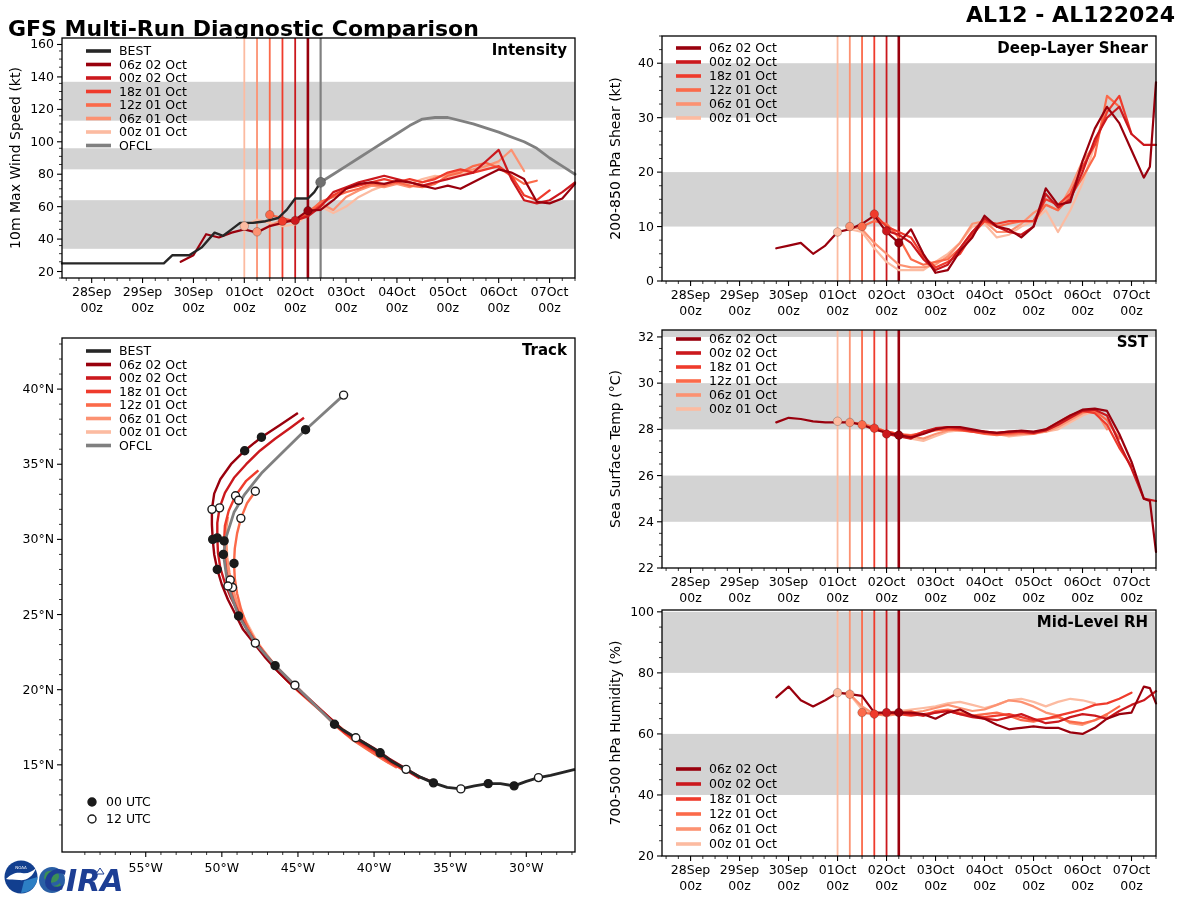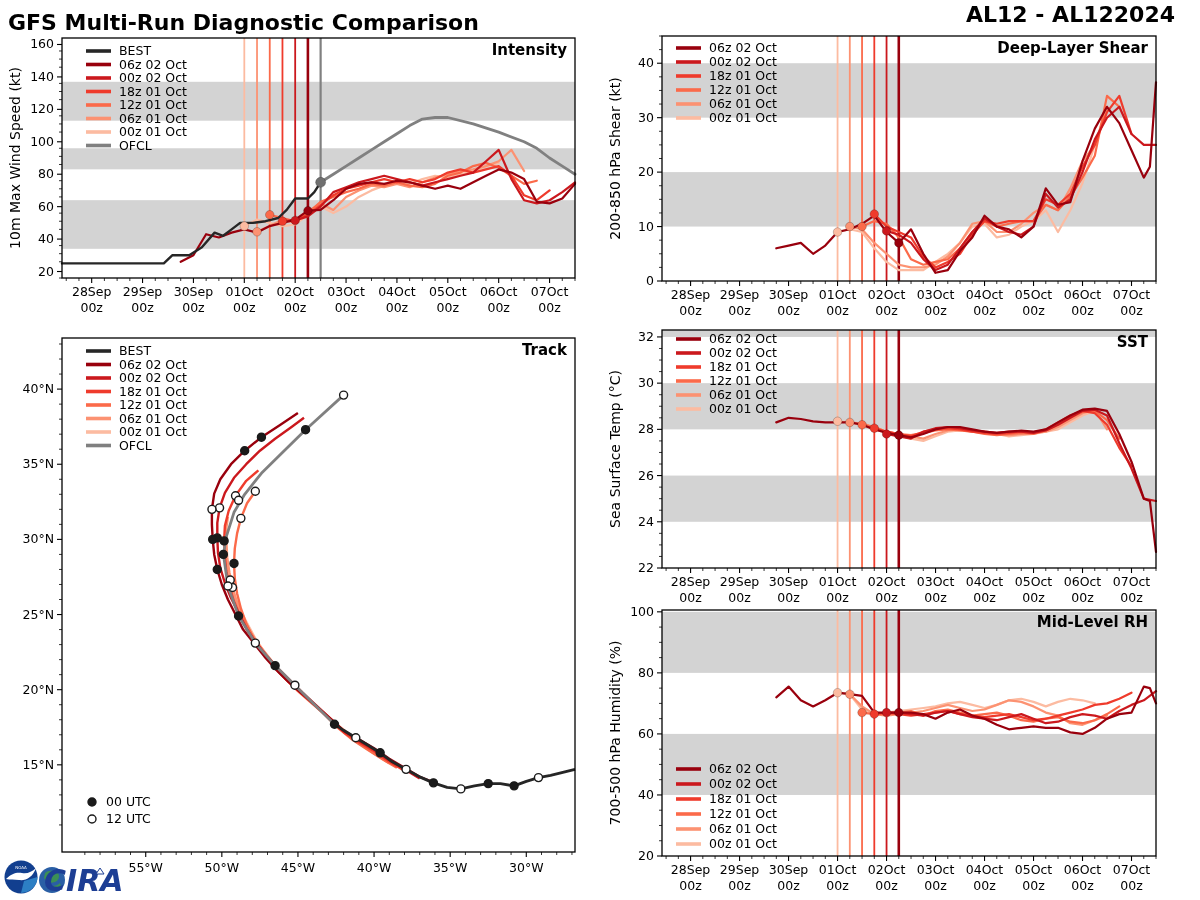--- a/index.html
+++ b/index.html
@@ -1,18 +1,18 @@
 <!DOCTYPE html>
 <html><head>
 <meta charset="utf-8">
 <style>
   html,body{margin:0;padding:0;background:#ffffff;}
   body{width:1200px;height:900px;position:relative;overflow:hidden;
        font-family:"DejaVu Sans","Liberation Sans",sans-serif;color:#000;}
-  .hdr-title{position:absolute;left:8px;top:10px;font-size:22px;font-weight:bold;}
+  .hdr-title{position:absolute;left:8px;top:16px;font-size:22px;font-weight:bold;}
   .hdr-storm{position:absolute;right:25px;top:2px;font-size:22px;font-weight:bold;text-align:center;}
   #fig{position:absolute;left:0;top:0;}
   .logos{position:absolute;left:4px;top:860px;display:flex;align-items:flex-start;gap:0;}
   .cira-wrap{position:relative;height:38px;}
 </style>
 </head>
 <body>
 
 <div class="hdr-title">GFS Multi-Run Diagnostic Comparison</div>
 <div class="hdr-storm">AL12 - AL122024</div>

